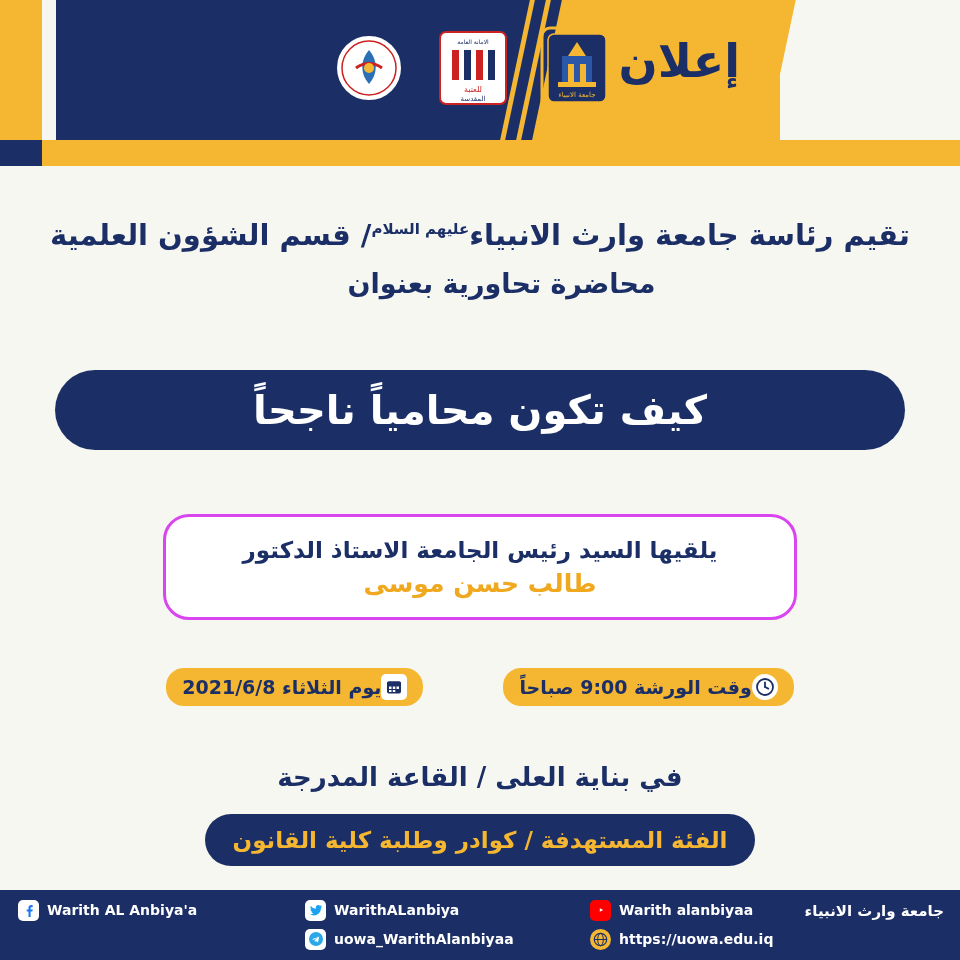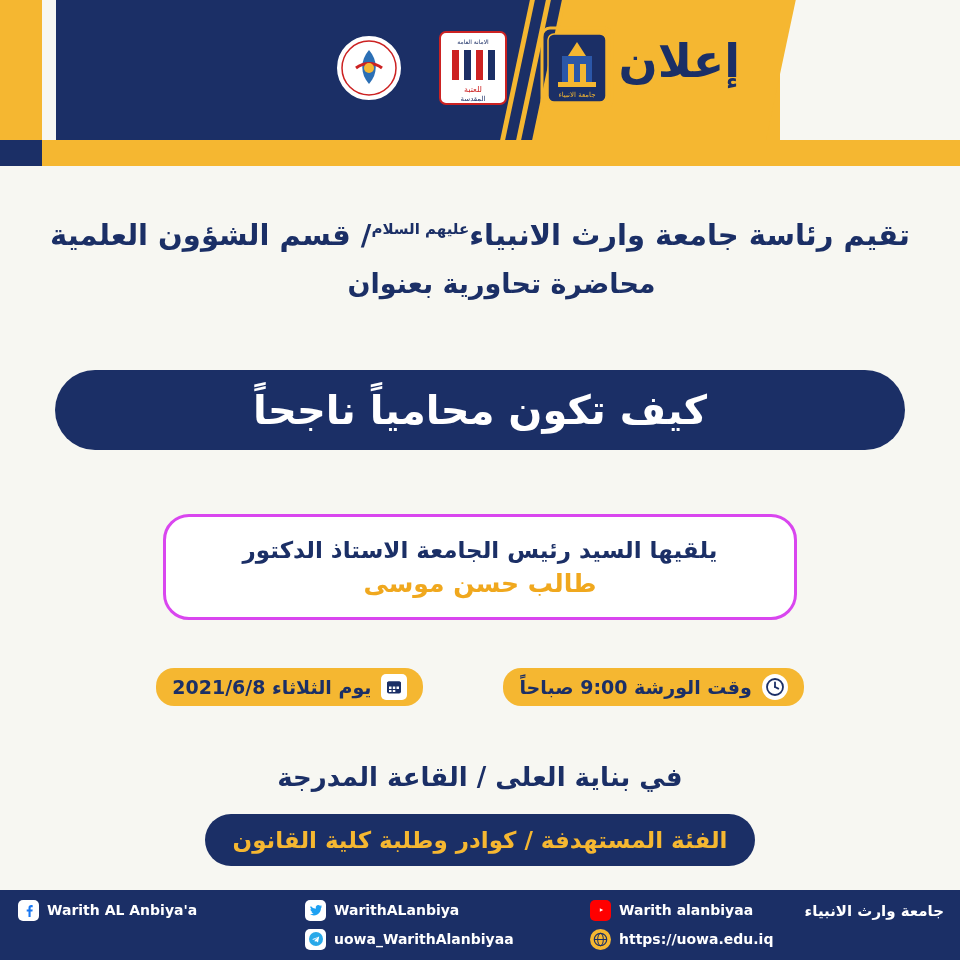--- a/index.html
+++ b/index.html
@@ -140,21 +140,21 @@
   .pills {
     position: absolute; top: 502px; left: 0; width: 960px;
     display: flex; flex-direction: row-reverse;
     justify-content: center; align-items: center; gap: 80px;
   }
   .pill {
     background: #f5b731;
     border-radius: 18px;
     height: 38px;
     padding: 0 16px;
-    display: flex; align-items: center; gap: 10px;
+    display: flex; align-items: center; 
     font-size: 19px; font-weight: bold; color: #1b2f66;
   }
   .pill .ic {
     width: 26px; height: 26px;
     background: #ffffff;
     border-radius: 50%;
     display: flex; align-items: center; justify-content: center;
   }
   .pill .ic.sq { border-radius: 5px; }
   .pill .ic svg { display: block; }

